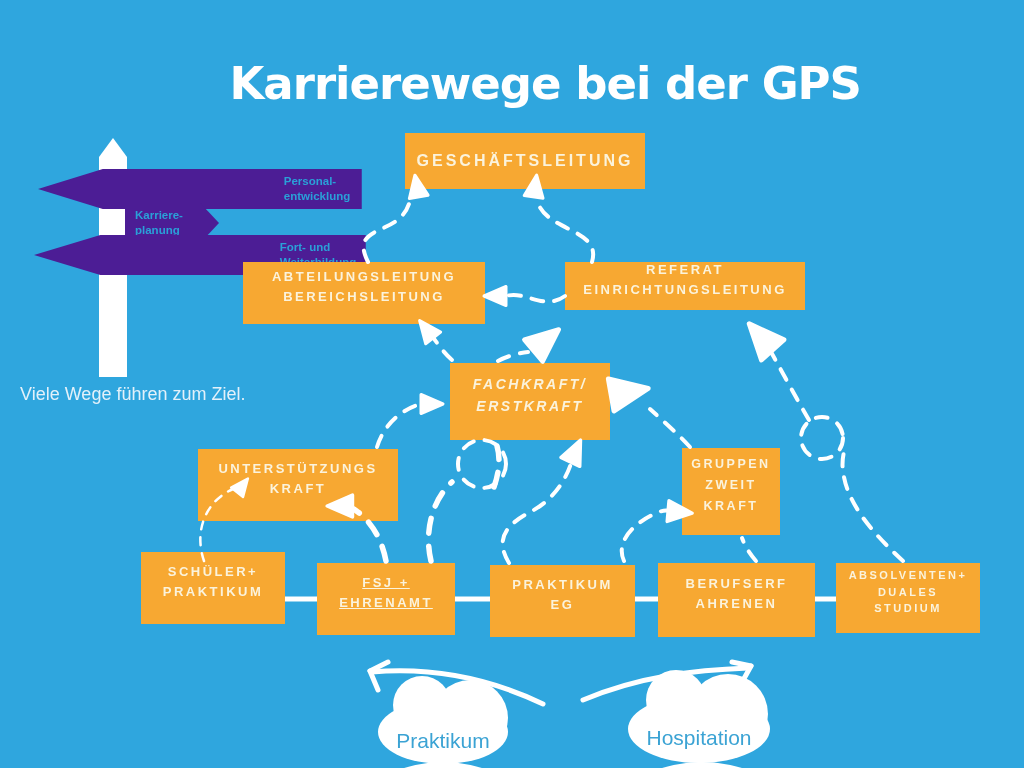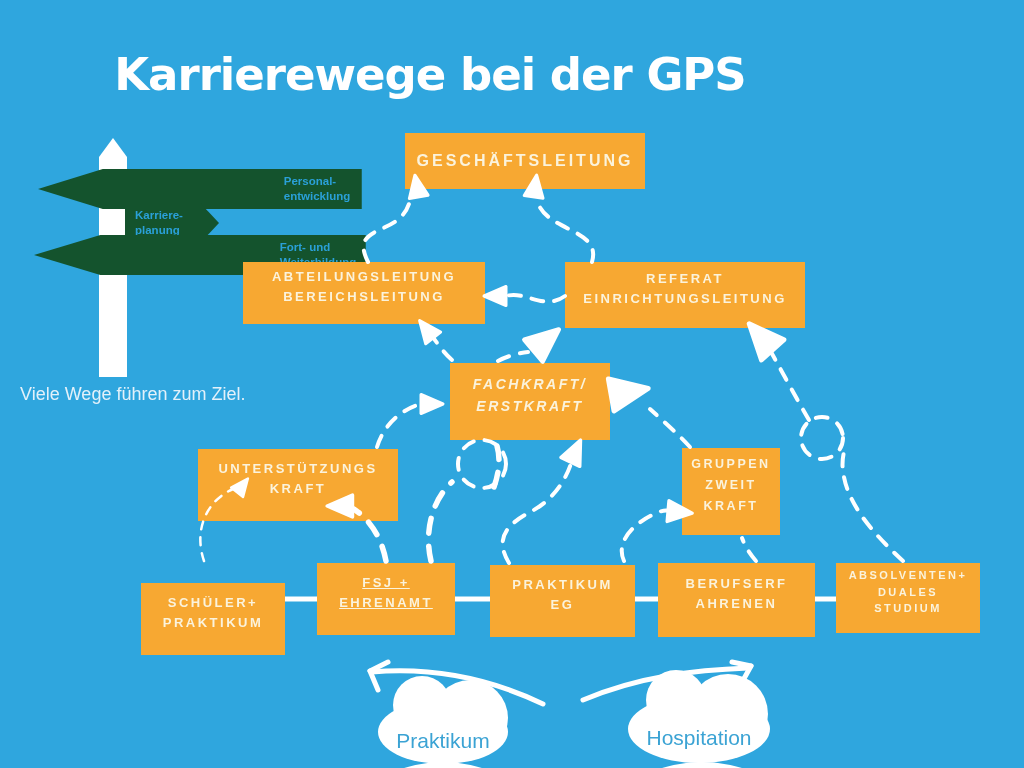--- a/index.html
+++ b/index.html
@@ -4,32 +4,32 @@
 <style>
   html,body{margin:0;padding:0;}
   .canvas{
     position:relative; width:1024px; height:768px; overflow:hidden;
     background:#2FA6DE;
     font-family:"Liberation Sans", sans-serif;
   }
   
   .title{
     position:absolute; top:40px; left:0; width:844px;
-    text-align:center; margin:8px;
+    text-align:right; margin:17px;
     color:#FFFFFF; font-size:45px; font-weight:bold; letter-spacing:-1px;
     font-family:"DejaVu Sans", sans-serif;
   }
   
   .post{
     position:absolute; left:99px; top:138px; width:28px; height:239px;
     background:#FFFFFF;
     clip-path:polygon(50% 0, 100% 8%, 100% 100%, 0 100%, 0 8%);
   }
   .sign{
-    position:absolute; background:#14532d;
+    position:absolute; background:#4c1d95;
     display:flex; align-items:center;
     color:#2AA0D8; font-weight:bold; font-size:11.5px; line-height:1.3;
     white-space:pre-line;
   }
   .sign.left{ clip-path:polygon(20% 0, 100% 0, 100% 100%, 20% 100%, 0 50%); justify-content:flex-start; padding-left:24%; }
   .sign.right{ clip-path:polygon(0 0, 80% 0, 100% 50%, 80% 100%, 0 100%); justify-content:flex-start; padding-left:10px; }
   .sign1{ left:38px;  top:169px; width:78px; height:40px; }
   .sign2{ left:125px; top:203px; width:84px; height:40px; }
   .sign3{ left:34px;  top:235px; width:86px; height:40px; }
   .caption{
@@ -38,25 +38,25 @@
   }
   
   .box{
     position:absolute; background:#F7A832;
     display:flex; align-items:center; justify-content:center; text-align:center;
     color:#FBF3DC; font-weight:bold; letter-spacing:2.5px; line-height:1.55;
     white-space:pre-line; font-size:13px; padding-bottom:12px; box-sizing:border-box;
   }
   .b-geschaeft    { left:405px; top:133px; width:240px; height:56px;  font-size:16px; letter-spacing:3px; padding-bottom:0; }
   .b-abteilung    { left:243px; top:262px; width:242px; height:62px;  }
-  .b-referat      { left:565px; top:262px; width:240px; height:66px;  }
+  .b-referat      { left:565px; top:262px; width:240px; height:48px;  }
   .b-fachkraft    { left:450px; top:363px; width:160px; height:77px;  font-size:14px;font-style:italic; }
   .b-unterst      { left:198px; top:449px; width:200px; height:72px;  }
   .b-gruppen      { left:682px; top:448px; width:98px;  height:87px;  font-size:12.5px; line-height:1.7; }
-  .b-schueler     { left:141px; top:583px; width:144px; height:72px;  }
+  .b-schueler     { left:141px; top:552px; width:144px; height:72px;  }
   .b-fsj          { left:317px; top:563px; width:138px; height:72px;text-decoration:underline;  }
   .b-quereinstieg { left:490px; top:565px; width:145px; height:72px;  }
   .b-berufserf    { left:658px; top:563px; width:157px; height:74px;  }
   .b-absolventen  { left:836px; top:563px; width:144px; height:70px;  font-size:11px; line-height:1.5; }
   
   .cloud-part{ position:absolute; background:#FFFFFF; border-radius:50%; }
   .cloud-label{
     position:absolute; color:#3BA3D4; font-size:21px; text-align:center;
   }
   .svg-layer{ position:absolute; left:0; top:0; pointer-events:none; }

